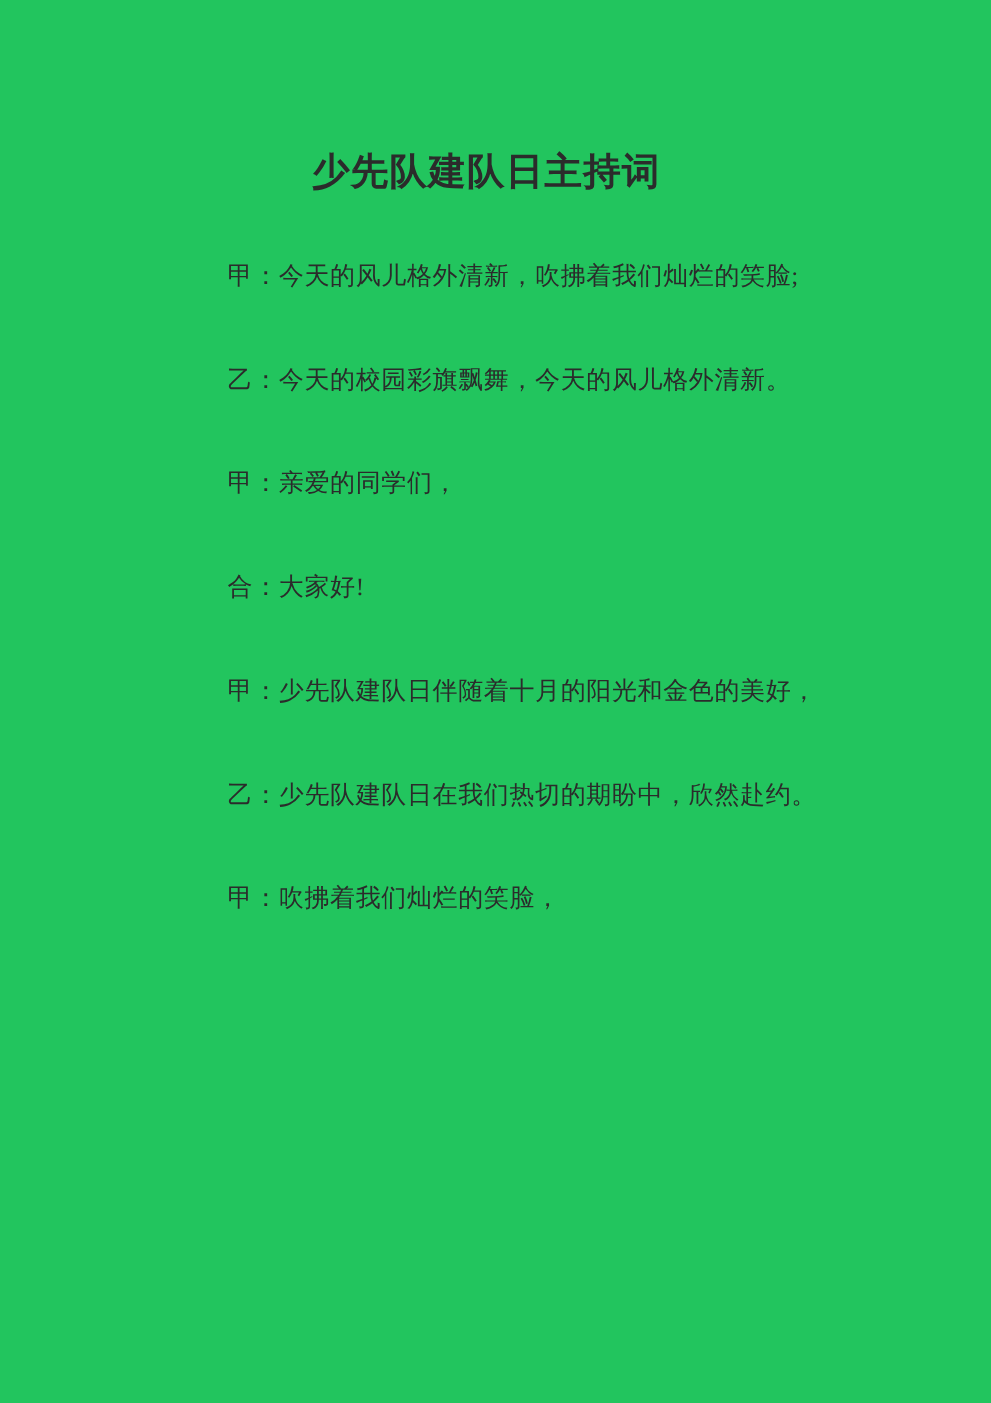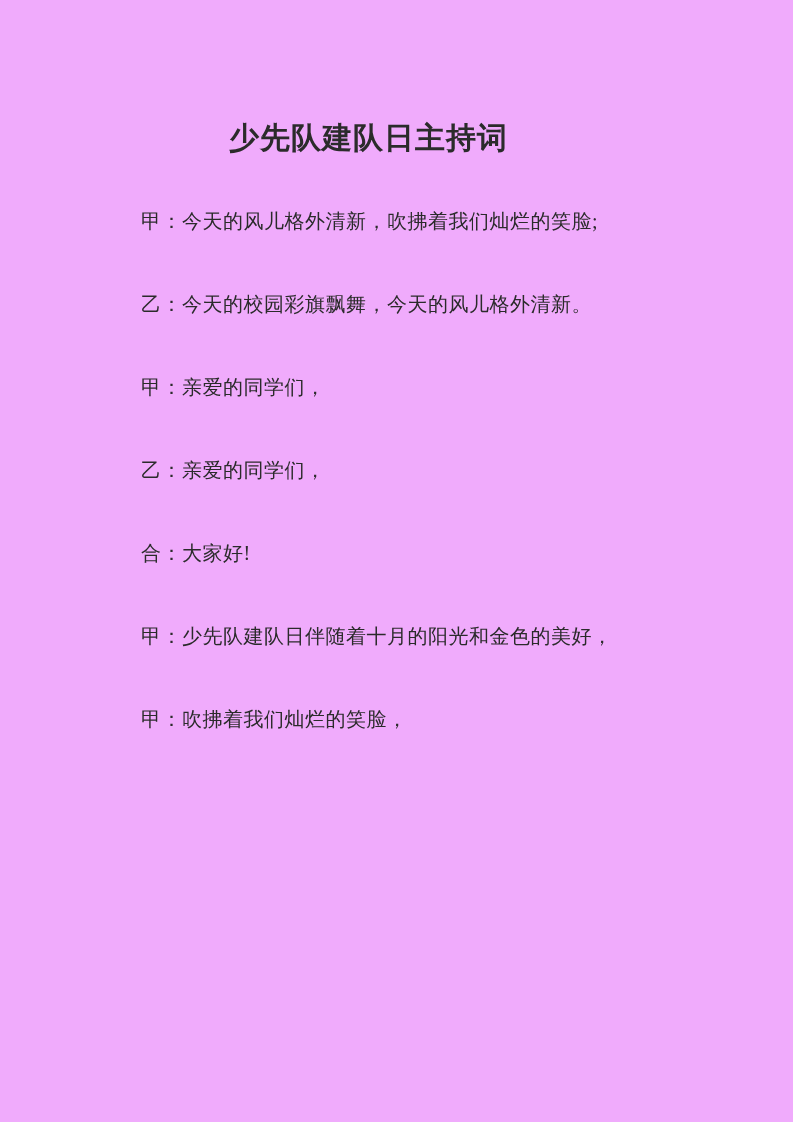--- a/index.html
+++ b/index.html
@@ -11,22 +11,22 @@
     height: 1122px;
     background: #ffffff;
     overflow: hidden;
     font-family: "Liberation Serif", "DejaVu Serif", serif;
     color: #2b2b2b;
   }
   .page {
     box-sizing: border-box;
     width: 793px;
     height: 1122px;
-    padding: 115px 112px 0 56px;
-    background: #f0abfc;
+    padding: 115px 112px 0 97px;
+    background: #22c55e;
   }
   .doc-title {
     margin: 0;
     font-size: 30px;
     line-height: 46px;
     font-weight: bold;
     text-align: center;
     letter-spacing: 1px;
     white-space: nowrap;
   }
@@ -47,22 +47,22 @@
 <div class="page">
   <h1 class="doc-title">少先队建队日主持词</h1>
 
 
   <p class="line indent">甲：今天的风儿格外清新，吹拂着我们灿烂的笑脸;</p>
 
   <p class="line indent">乙：今天的校园彩旗飘舞，今天的风儿格外清新。</p>
 
   <p class="line indent">甲：亲爱的同学们，</p>
 
-  <p class="line indent">乙：亲爱的同学们，</p>
 
   <p class="line indent">合：大家好!</p>
 
   <p class="line indent">甲：少先队建队日伴随着十月的阳光和金色的美好，</p>
 
 
+  <p class="line indent">乙：少先队建队日在我们热切的期盼中，欣然赴约。</p>
 
   <p class="line indent">甲：吹拂着我们灿烂的笑脸，</p>
 </div>
 
 </body></html>

